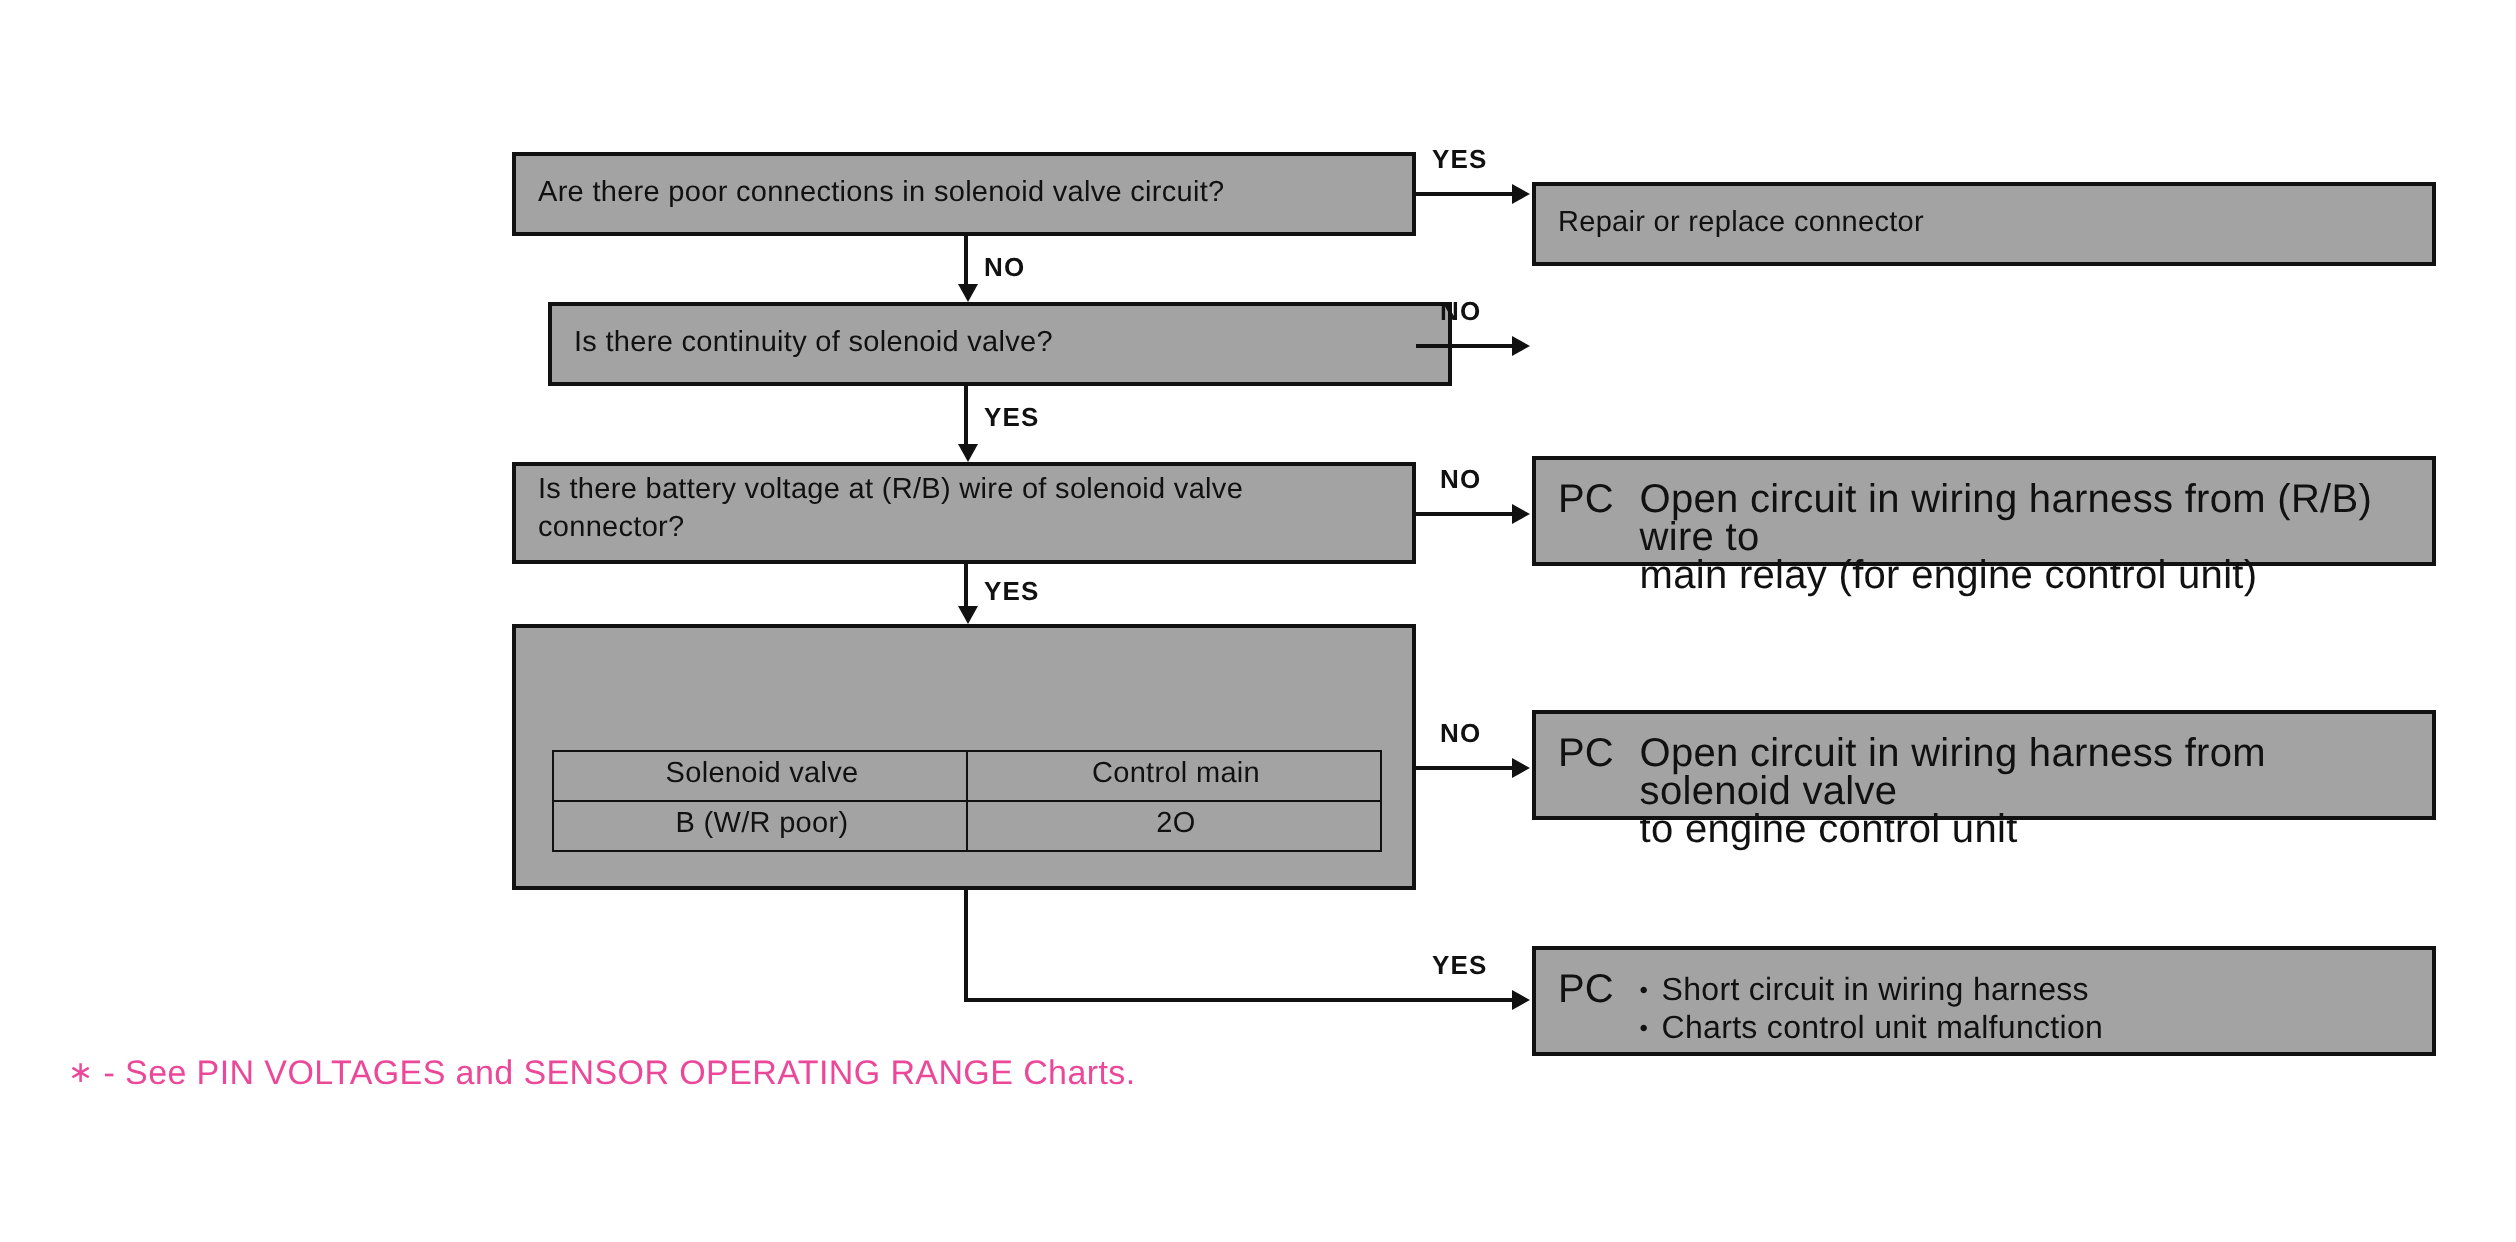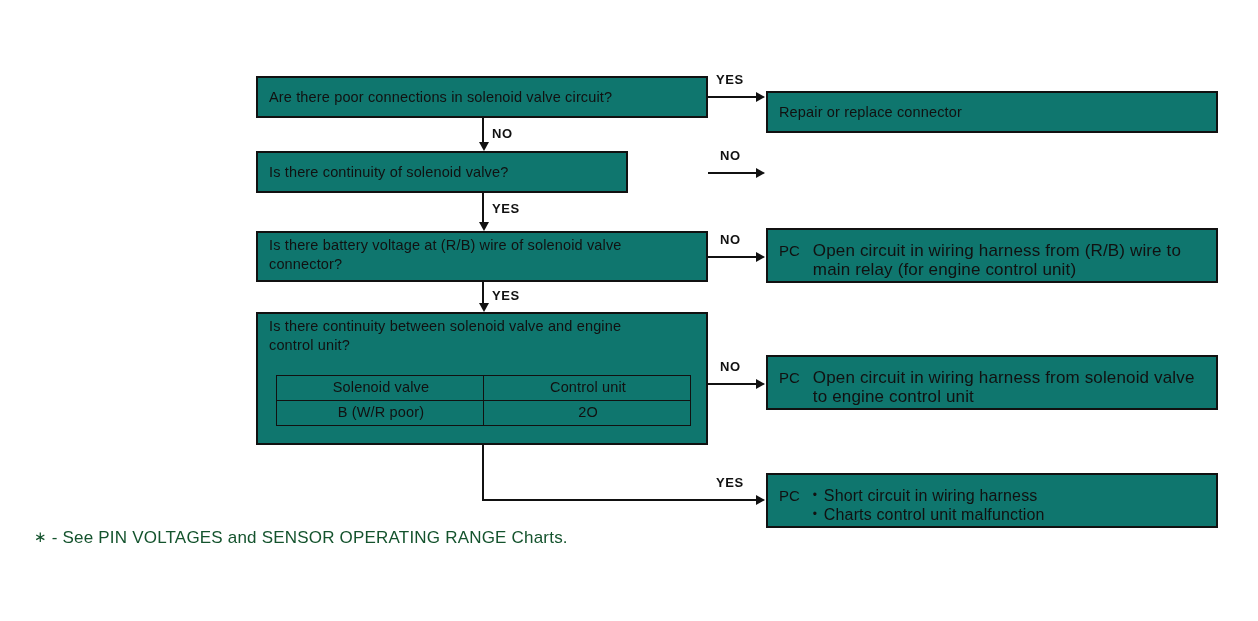--- a/index.html
+++ b/index.html
@@ -21,38 +21,38 @@
     left: 0; top: 0;
     width: 1258px;
     height: 621px;
   }
 
   
   .box {
     position: absolute;
     box-sizing: border-box;
     border: 2px solid #111;
-    background: #0f766e;
+    background: #a3a3a3;
   }
   .box-text {
     position: absolute;
     left: 11px;
     right: 8px;
     font-size: 14.5px;
     line-height: 19px;
     letter-spacing: 0.15px;
     color: #111;
     white-space: pre-line;
   }
   .q-text { top: 50%; transform: translateY(-50%); }
   .q-text.two-line { top: 3px; transform: none; }
 
   
   #q1 { left: 256px; top: 76px;  width: 452px; height: 42px; }
-  #q2 { left: 256px; top: 151px; width: 372px; height: 42px; }
+  #q2 { left: 274px; top: 151px; width: 452px; height: 42px; }
   #q3 { left: 256px; top: 231px; width: 452px; height: 51px; }
   #q4 { left: 256px; top: 312px; width: 452px; height: 133px; }
 
   
   #a1 { left: 766px; top: 91px;  width: 452px; height: 42px; }
   #a2 { left: 766px; top: 151px; width: 452px; height: 42px; }
   #a3 { left: 766px; top: 228px; width: 452px; height: 55px; }
   #a4 { left: 766px; top: 355px; width: 452px; height: 55px; }
   #a5 { left: 766px; top: 473px; width: 452px; height: 55px; }
 
@@ -60,28 +60,28 @@
   .pc-wrap {
     position: absolute;
     left: 11px;
     right: 8px;
     top: 11px;
     display: flex;
     align-items: flex-start;
   }
   .pc-tag {
     flex: 0 0 auto;
-    font-size: 15px;
+    font-size: 20px;
     line-height: 19px;
     padding-right: 13px;
     color: #111;
   }
   .pc-body {
     flex: 1 1 auto;
-    font-size: 17px;
+    font-size: 20px;
     line-height: 19px;
     letter-spacing: 0.15px;
     color: #111;
     white-space: pre-line;
   }
   .pc-list { list-style: none; margin: 0; padding: 0; }
   .pc-list li {
     font-size: 16px;
     line-height: 19px;
     letter-spacing: 0.15px;
@@ -152,21 +152,21 @@
   }
 
   
   #footnote {
     position: absolute;
     left: 34px;
     top: 526px;
     font-size: 17px;
     line-height: 22px;
     letter-spacing: 0.2px;
-    color: #14532d;
+    color: #ec4899;
     white-space: nowrap;
   }
   #footnote .star { font-size: 15px; vertical-align: 1px; }
 </style>
 </head>
 <body>
 
 <div id="canvas">
 
   <div class="box" id="q1">
@@ -213,28 +213,26 @@
 
   <div class="box" id="a3">
     <div class="pc-wrap">
       <span class="pc-tag">PC</span>
       <span class="pc-body">Open circuit in wiring harness from (R/B) wire to
 main relay (for engine control unit)</span>
     </div>
   </div>
 
   <div class="box" id="q4">
-    <div class="box-text q-text two-line">Is there continuity between solenoid valve and engine
-control unit?</div>
 
     <table class="inner-table">
       <thead>
         <tr>
           <th>Solenoid valve</th>
-          <th>Control unit</th>
+          <th>Control main</th>
         </tr>
       </thead>
       <tbody>
         <tr>
           <td>B (W/R poor)</td>
           <td>2O</td>
         </tr>
       </tbody>
     </table>
   </div>

